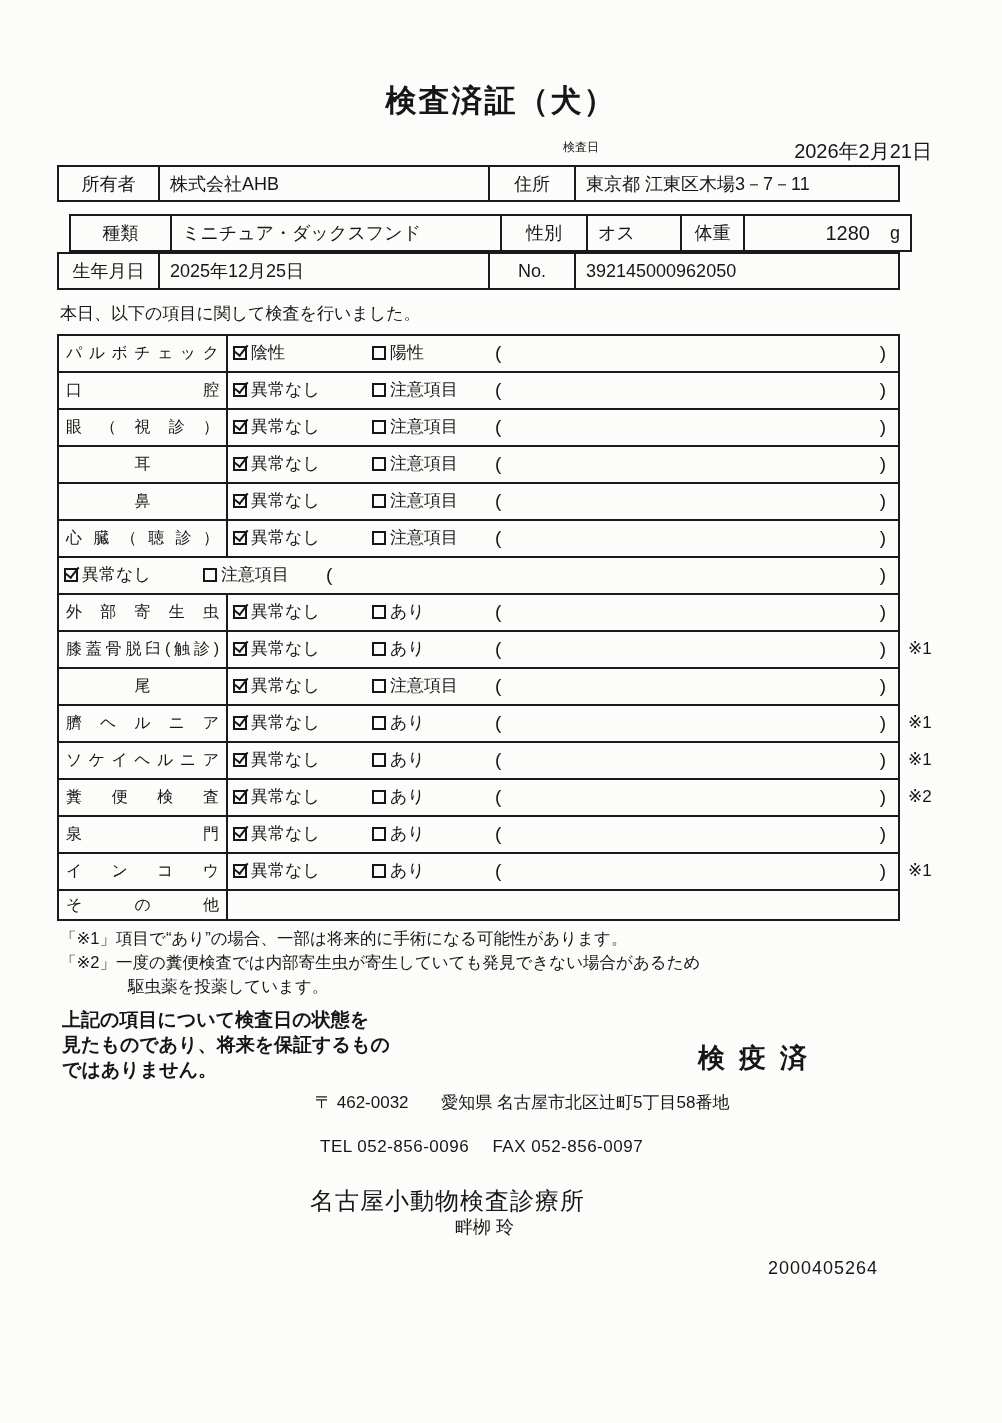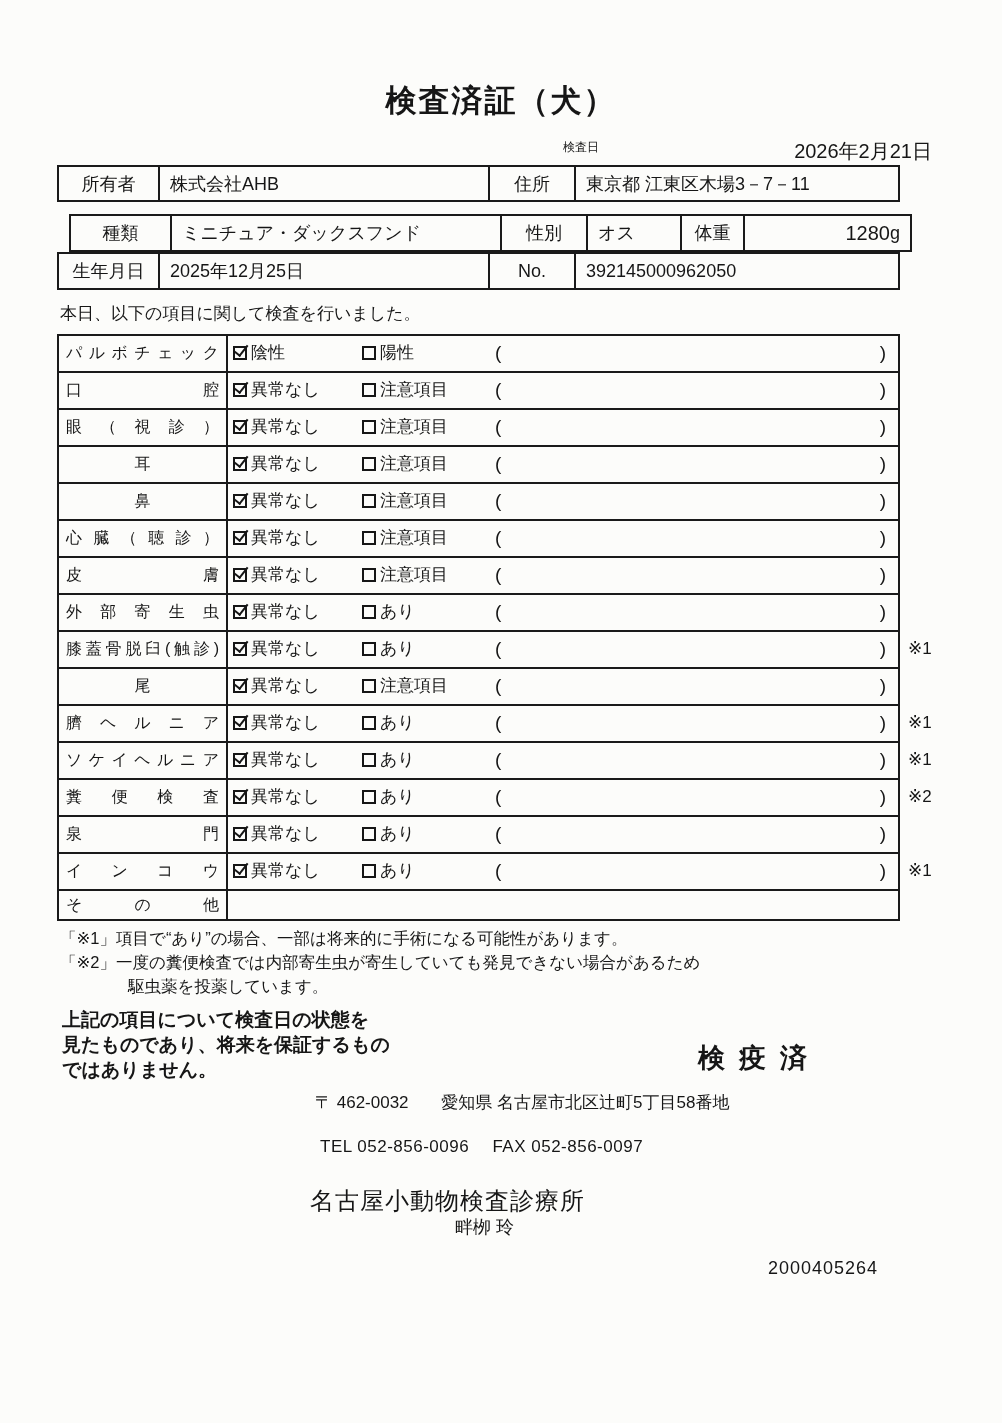--- a/index.html
+++ b/index.html
@@ -20,38 +20,38 @@
 
   .owner-tbl { left:57px; top:165px; width:843px; height:37px; }
   .pet-tbl1  { left:57px; top:214px; width:843px; height:38px;margin-left:12px; }
   .pet-tbl2  { left:57px; top:252px; width:843px; height:38px; }
   .w-label { width:101px; }
   .w-wide  { width:330px; }
   .w-mid   { width:86px; }
   .w-sex   { width:94px; }
   .w-wt    { width:63px; }
   .w-rest  { flex:1; }
-  .weight-cell { justify-content:flex-end; padding-right:16px; }
+  .weight-cell { justify-content:flex-end; gap:20px; padding-right:16px; }
   .num { font-size:20px; }
 
   .intro { left:60px; top:302px; font-size:17px; }
 
   .insp-table { left:57px; top:334px; width:843px; border:2px solid #1a1a1a; background:#fcfcfa; }
   .insp-row { position:relative; display:flex; height:37px; border-top:2px solid #1a1a1a; }
   .insp-row:first-child { border-top:none; height:35px; }
   .insp-row.last { height:30px; }
   .insp-label { width:169px; border-right:2px solid #1a1a1a; padding:0 7px; font-size:16px; line-height:34px;
                 text-align:justify; text-align-last:justify; text-justify:inter-character; overflow:hidden; }
   .insp-row.last .insp-label { line-height:27px; }
   .insp-label.single { text-align:center; text-align-last:center; }
   .insp-content { position:relative; flex:1; font-size:17px; line-height:34px; }
   .insp-row.last .insp-content { line-height:27px; }
   .opt { position:absolute; top:0; white-space:nowrap; }
   .opt1 { left:5px; }
-  .opt2 { left:134px; }
+  .opt2 { left:144px; }
   .cb { display:inline-block; width:14px; height:14px; border:2px solid #161616; margin-right:4px; vertical-align:-2px; position:relative; }
   .cb.checked::after { content:""; position:absolute; left:2px; top:-6px; width:6px; height:12px;
                        border-right:2px solid #161616; border-bottom:2px solid #161616; transform:rotate(38deg); }
   .paren { position:absolute; top:0; font-size:19px; }
   .paren.open { left:267px; }
   .paren.close { right:12px; }
   .comment { position:absolute; left:285px; right:30px; top:0; }
   .mark { position:absolute; right:-42px; top:0; width:40px; padding-left:8px; font-size:17px; line-height:34px; }
 
   .note1  { left:60px;  top:928px; font-size:16.5px; }
@@ -174,21 +174,20 @@
       <span class="opt opt1"><span class="cb checked"></span><span class="opt-text">異常なし</span></span>
       <span class="opt opt2"><span class="cb"></span><span class="opt-text">注意項目</span></span>
       <span class="paren open">(</span>
       <span class="comment"></span>
       <span class="paren close">)</span>
     </div>
     <span class="mark"></span>
   </div>
 
   <div class="insp-row">
-    <div class="insp-label">皮膚</div>
     <div class="insp-content">
       <span class="opt opt1"><span class="cb checked"></span><span class="opt-text">異常なし</span></span>
       <span class="opt opt2"><span class="cb"></span><span class="opt-text">注意項目</span></span>
       <span class="paren open">(</span>
       <span class="comment"></span>
       <span class="paren close">)</span>
     </div>
     <span class="mark"></span>
   </div>
 

